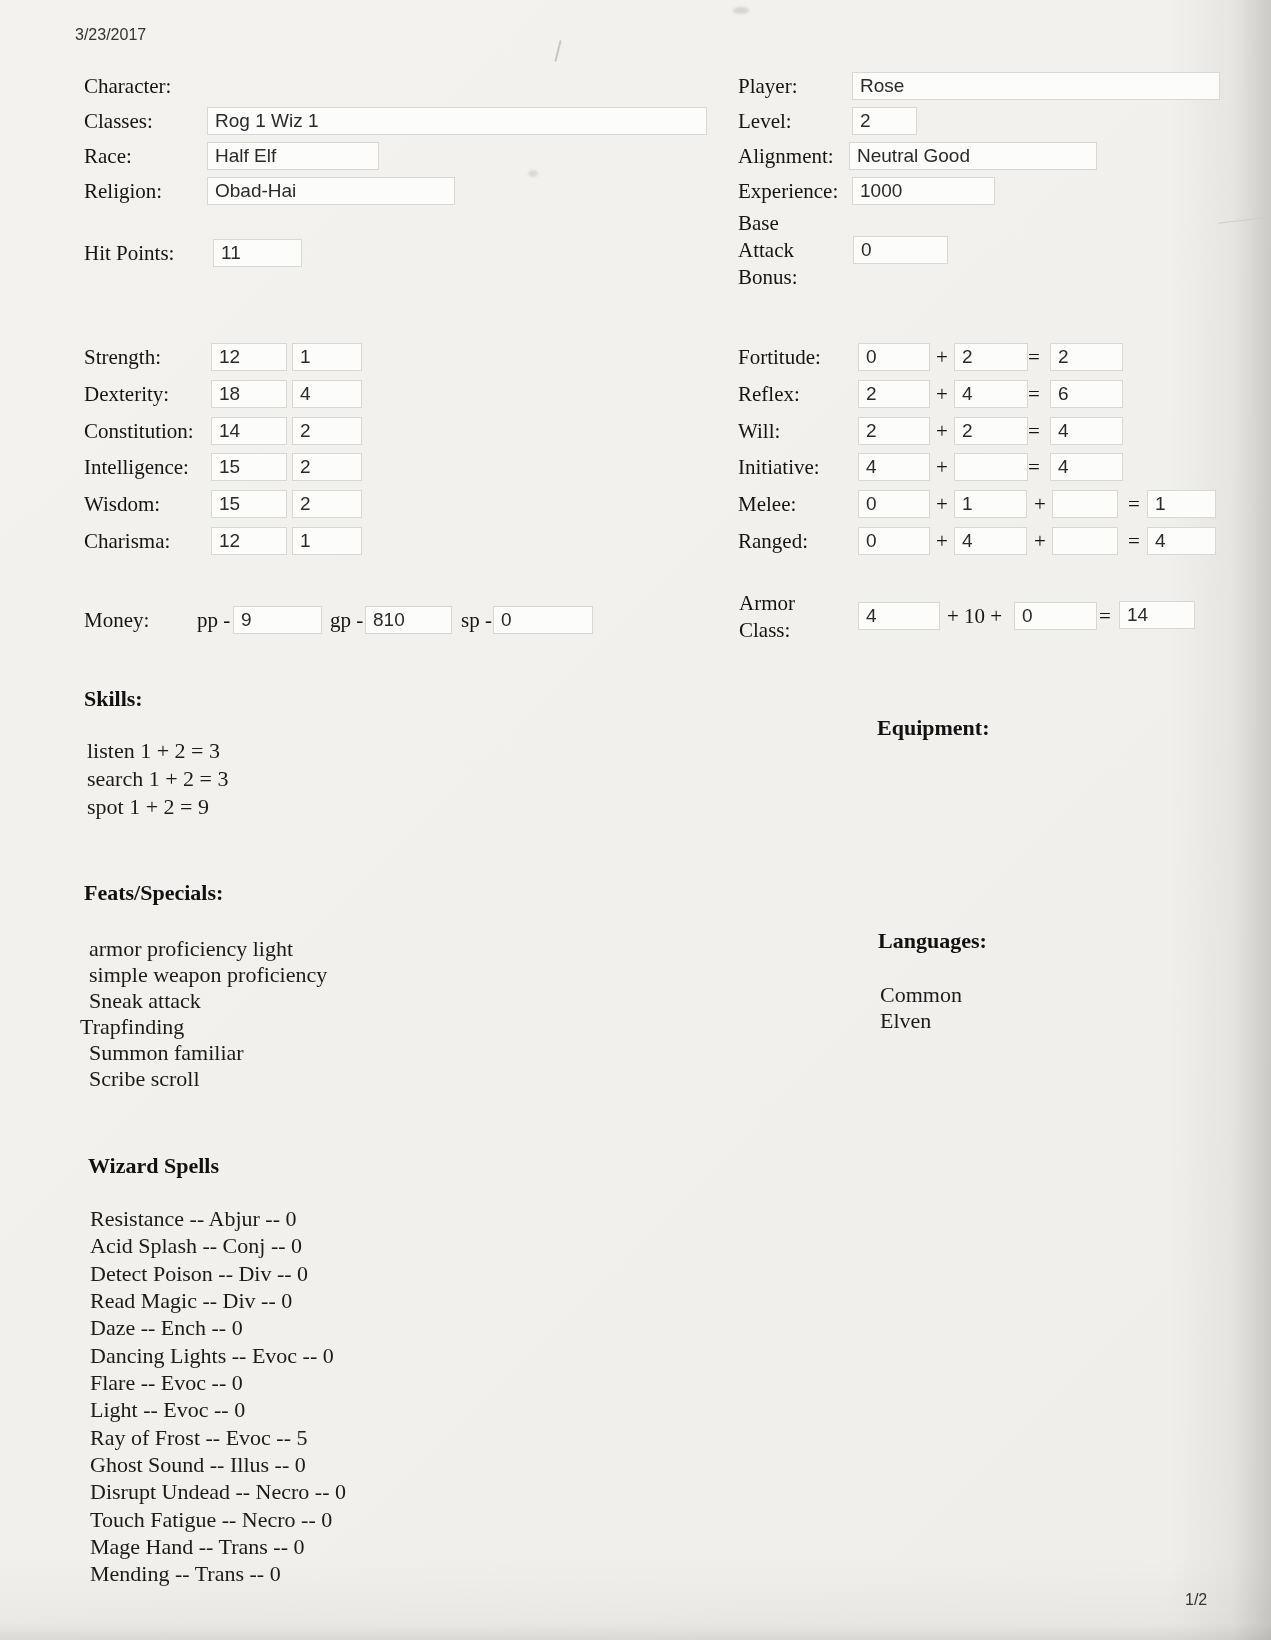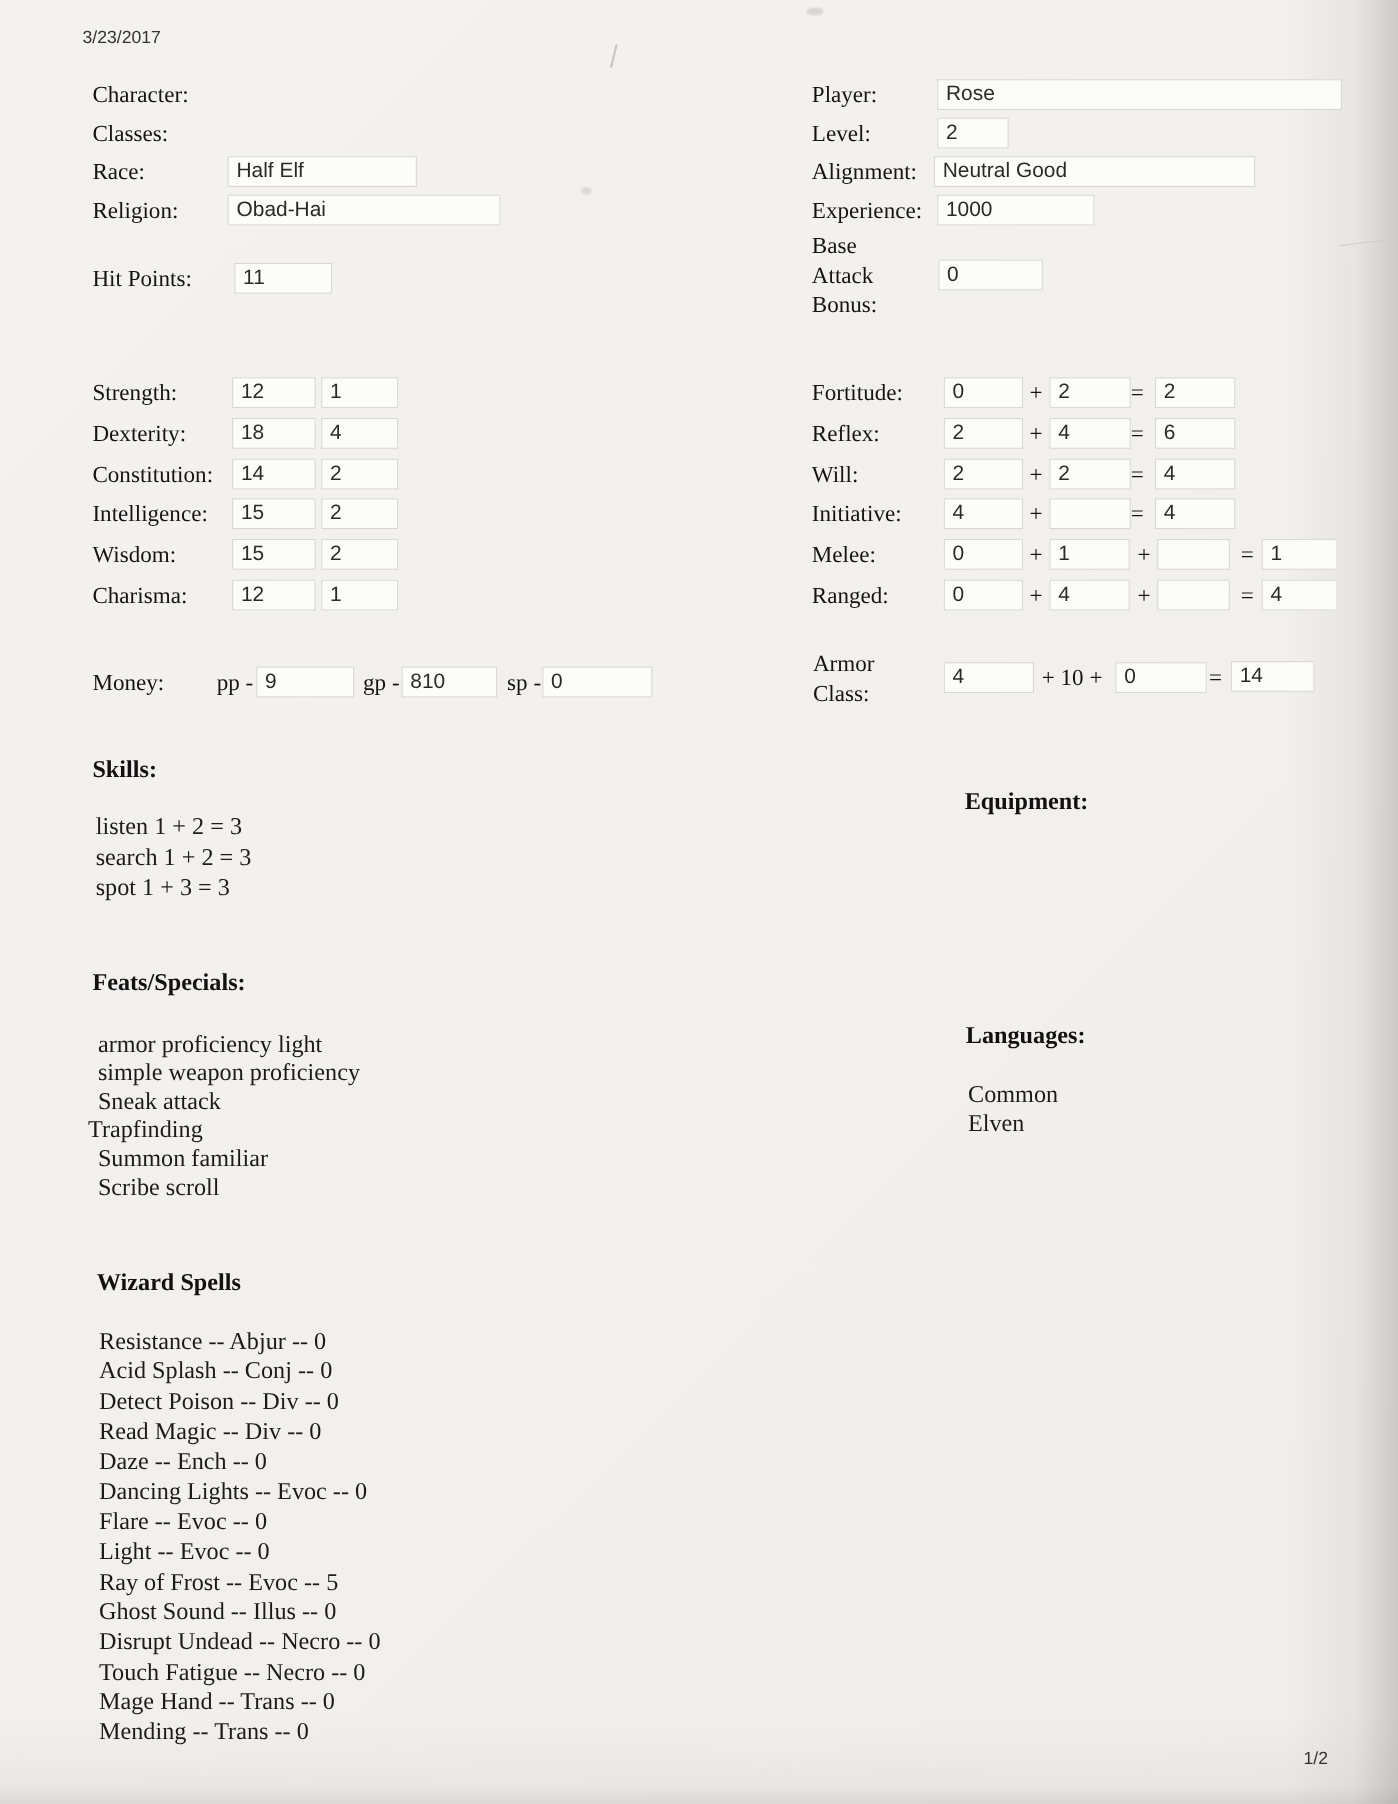--- a/index.html
+++ b/index.html
@@ -73,31 +73,32 @@
 
   <div class="meta" style="left:57px;top:26px">3/23/2017</div>
 
   <div class="mark mark-slash" style="left:557px;top:40px"></div>
   <div class="mark mark-smudge" style="left:528px;top:170px"></div>
   <div class="mark mark-smudge" style="left:733px;top:7px;width:16px;opacity:.6"></div>
   <div class="mark mark-crease" style="left:1218px;top:220px"></div>
 
   <div class="lbl" style="left:84px;top:72px">Character:</div>
   <div class="lbl" style="left:84px;top:107px">Classes:</div>
+  <div class="field" style="left:207px;top:107px;width:500px">Rog 1 Wiz 1</div>
   <div class="lbl" style="left:84px;top:142px">Race:</div>
   <div class="field" style="left:207px;top:142px;width:172px">Half Elf</div>
   <div class="lbl" style="left:84px;top:177px">Religion:</div>
   <div class="field" style="left:207px;top:177px;width:248px">Obad-Hai</div>
 
   <div class="lbl" style="left:738px;top:72px">Player:</div>
   <div class="field" style="left:852px;top:72px;width:368px">Rose</div>
   <div class="lbl" style="left:738px;top:107px">Level:</div>
   <div class="field" style="left:852px;top:107px;width:65px">2</div>
   <div class="lbl" style="left:738px;top:142px">Alignment:</div>
-  <div class="field" style="left:849px;top:142px;width:292px">Neutral Good</div>
+  <div class="field" style="left:849px;top:142px;width:248px">Neutral Good</div>
   <div class="lbl" style="left:738px;top:177px">Experience:</div>
   <div class="field" style="left:852px;top:177px;width:143px">1000</div>
 
   <div class="lbl" style="left:738px;top:209px">Base</div>
   <div class="lbl" style="left:738px;top:236px">Attack</div>
   <div class="lbl" style="left:738px;top:263px">Bonus:</div>
   <div class="field" style="left:853px;top:236px;width:95px">0</div>
 
   <div class="lbl" style="left:84px;top:239px">Hit Points:</div>
   <div class="field" style="left:213px;top:239px;width:89px">11</div>
@@ -184,21 +185,21 @@
   <div class="lbl" style="left:739px;top:616px">Class:</div>
   <div class="field" style="left:858px;top:602px;width:82px">4</div>
   <div class="op" style="left:947px;top:602px">+ 10 +</div>
   <div class="field" style="left:1014px;top:602px;width:83px">0</div>
   <div class="op" style="left:1099px;top:602px">=</div>
   <div class="field" style="left:1119px;top:601px;width:76px">14</div>
 
   <div class="hd" style="left:84px;top:686px">Skills:</div>
   <div class="line" style="left:87px;top:738px">listen 1 + 2 = 3</div>
   <div class="line" style="left:87px;top:766px">search 1 + 2 = 3</div>
-  <div class="line" style="left:87px;top:794px">spot 1 + 3 = 3</div>
+  <div class="line" style="left:87px;top:794px">spot 1 + 2 = 9</div>
 
   <div class="hd" style="left:877px;top:715px">Equipment:</div>
 
   <div class="hd" style="left:84px;top:880px">Feats/Specials:</div>
   <div class="line" style="left:89px;top:936px">armor proficiency light</div>
   <div class="line" style="left:89px;top:962px">simple weapon proficiency</div>
   <div class="line" style="left:89px;top:988px">Sneak attack</div>
   <div class="line" style="left:80px;top:1014px">Trapfinding</div>
   <div class="line" style="left:89px;top:1040px">Summon familiar</div>
   <div class="line" style="left:89px;top:1066px">Scribe scroll</div>

